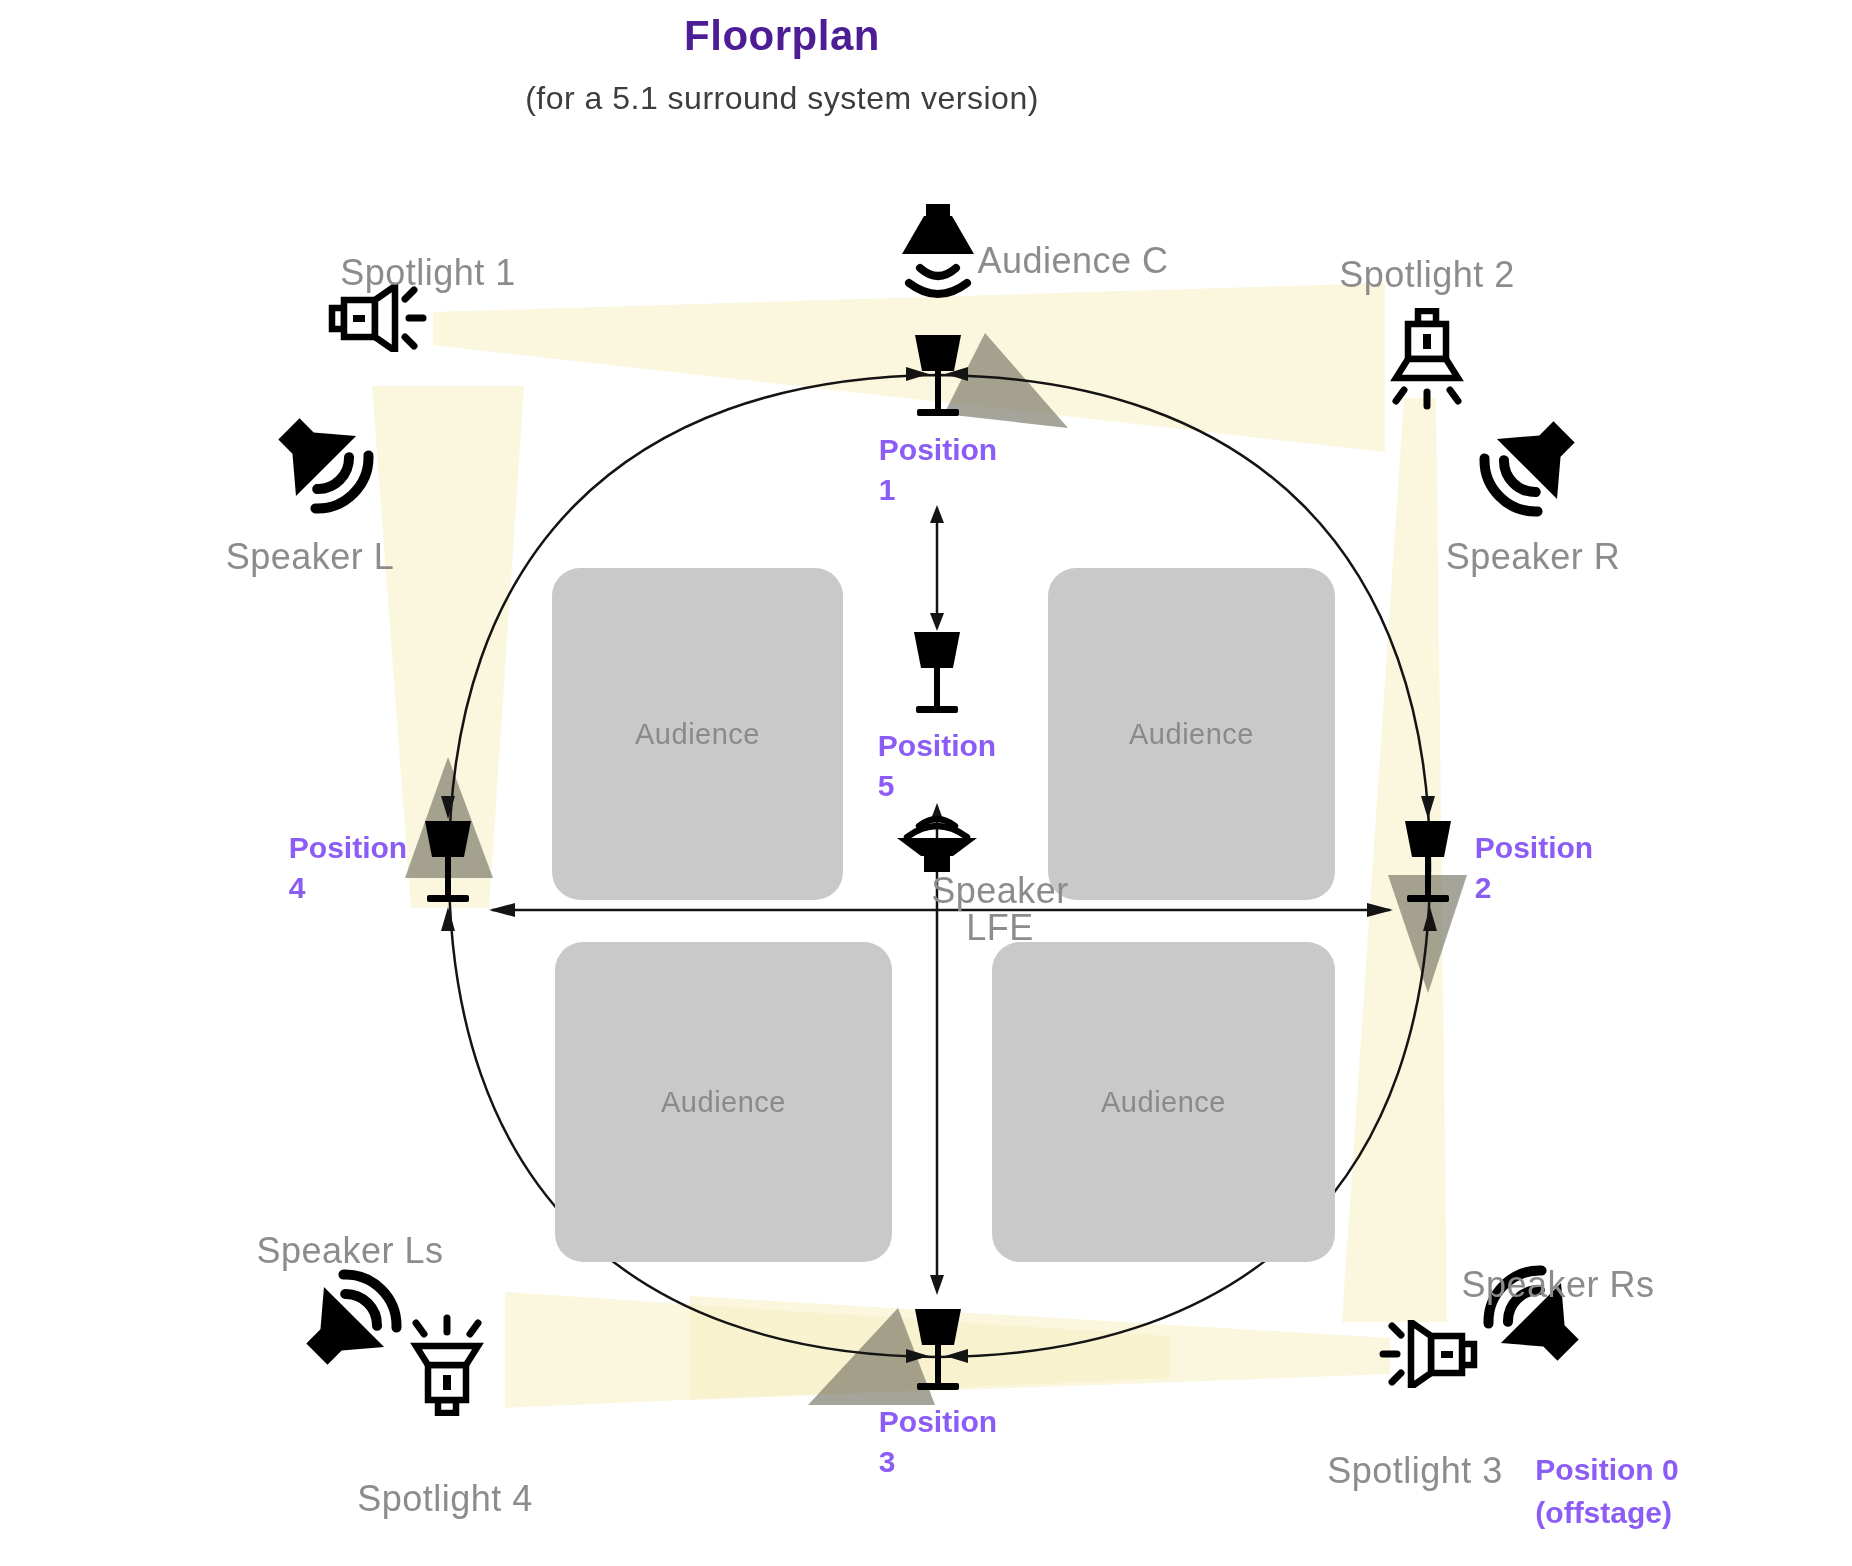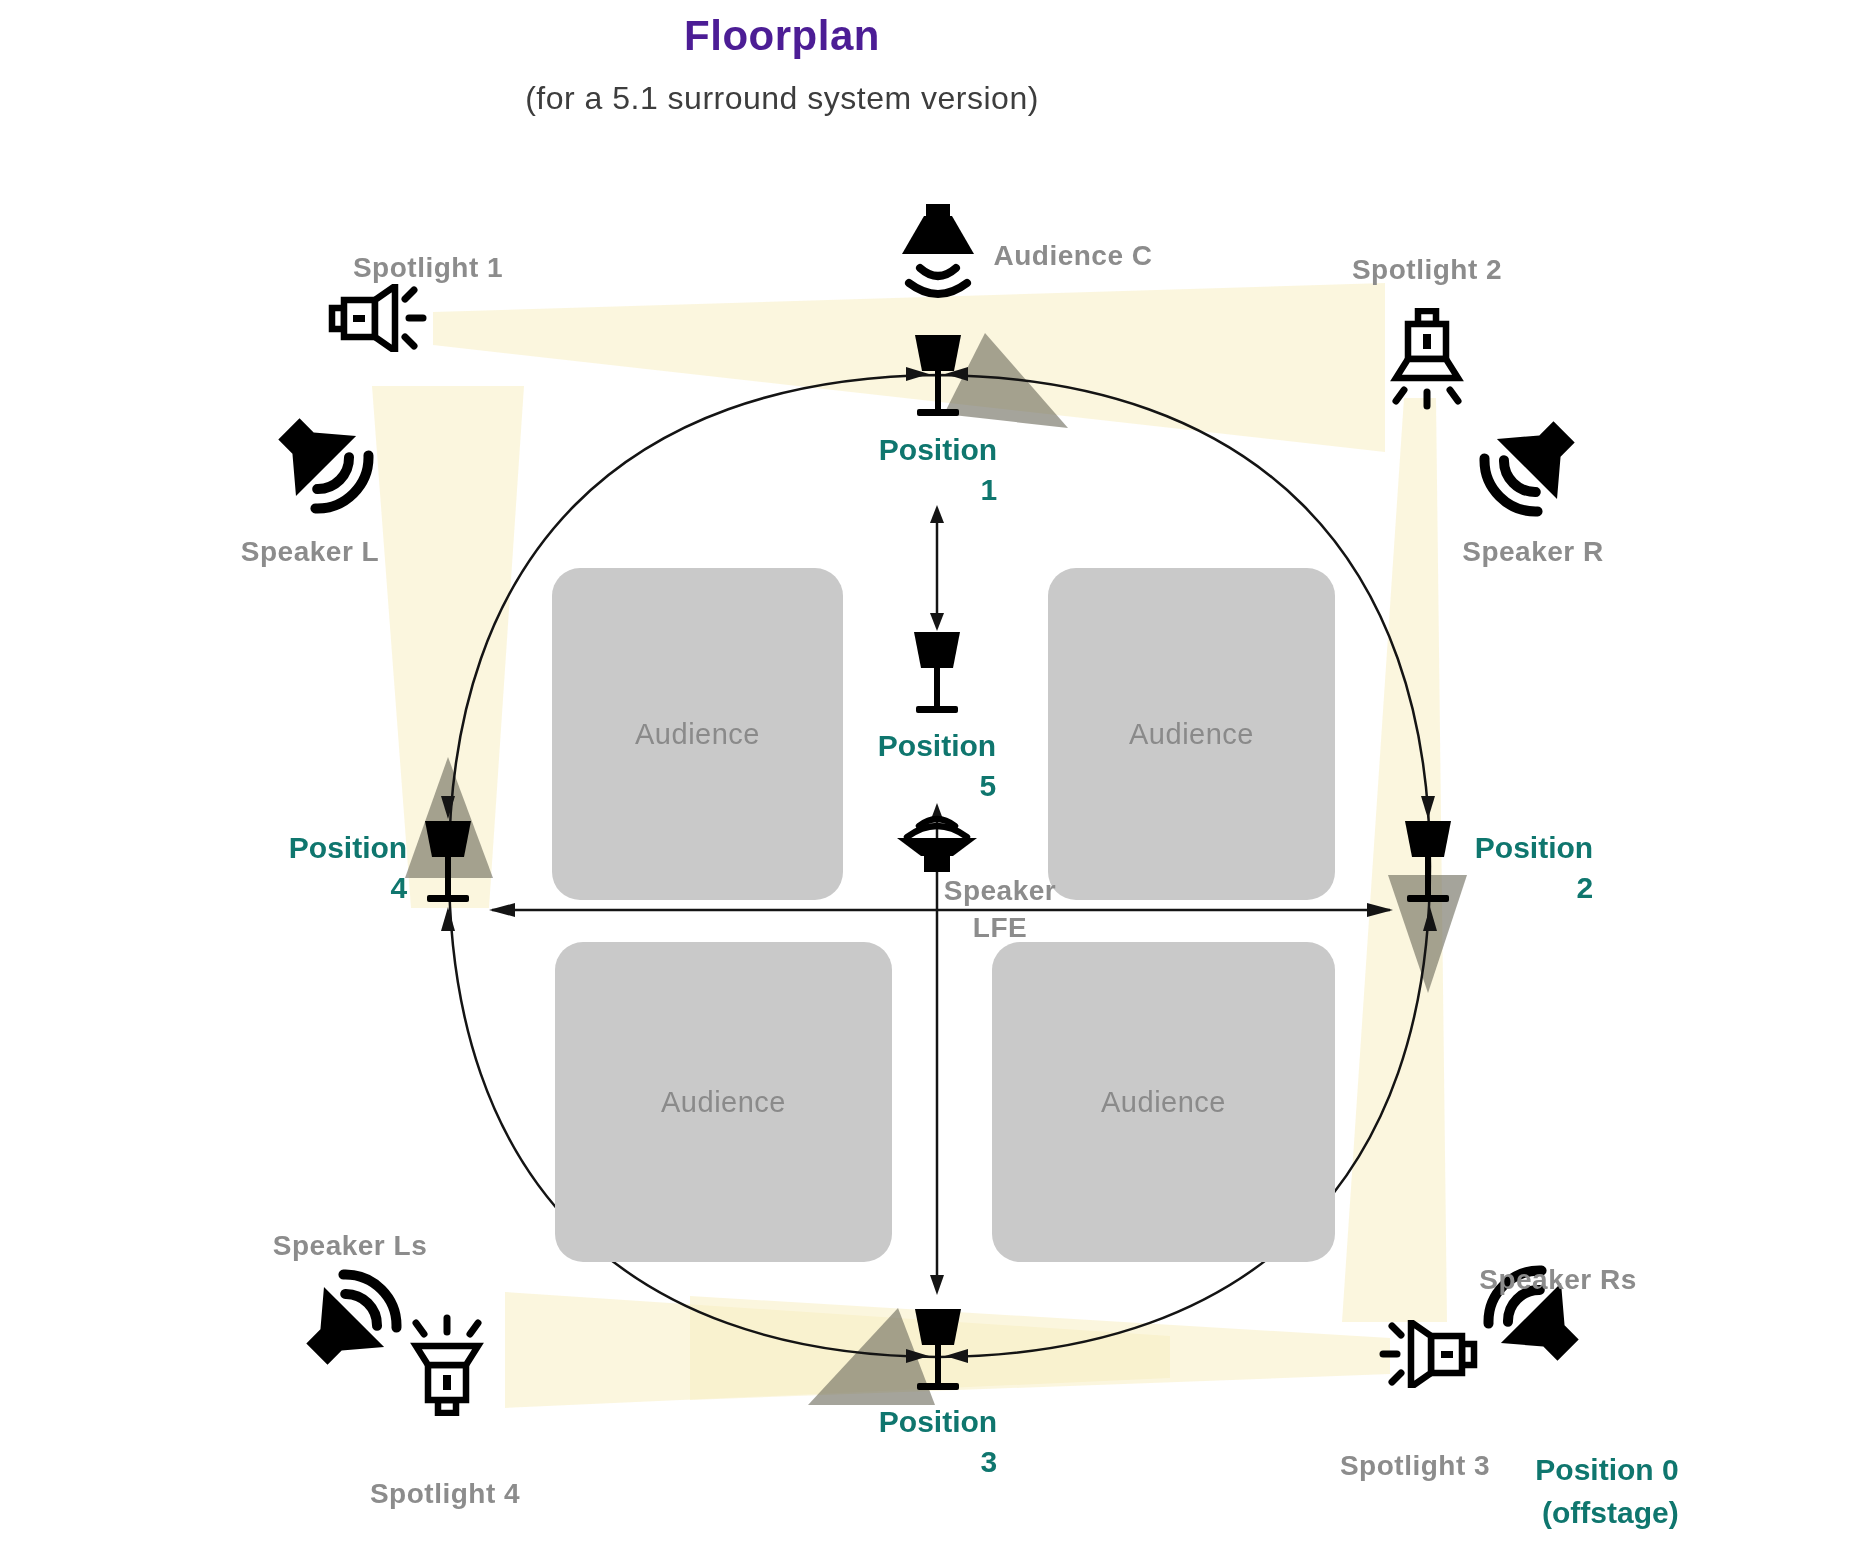--- a/index.html
+++ b/index.html
@@ -3,23 +3,23 @@
 <meta charset="utf-8">
 <style>
   html,body{margin:0;padding:0;background:#fff;}
   #stage{position:relative;width:1852px;height:1566px;background:#fff;overflow:hidden;
          font-family:"Liberation Sans", sans-serif;}
   #gfx{position:absolute;left:0;top:0;width:1852px;height:1566px;}
   .abs{position:absolute;}
   .ctr{transform:translateX(-50%);}
   .title{font-size:42px;font-weight:800;color:#4c1d95;letter-spacing:.5px;white-space:nowrap;}
   .subtitle{font-size:32px;font-weight:300;color:#3d3d3d;letter-spacing:.5px;white-space:nowrap;}
-  .lbl{font-size:28px;font-weight:700;color:var(--label-gray,#8C8C8C);white-space:nowrap;letter-spacing:.5px;}
+  .lbl{font-size:36px;font-weight:400;color:var(--label-gray,#8C8C8C);white-space:nowrap;letter-spacing:.5px;}
   .lbl2{text-align:center;line-height:37px;}
-  .pos{font-size:30px;font-weight:700;color:#0f766e;text-align:right;line-height:40px;white-space:nowrap;}
+  .pos{font-size:30px;font-weight:700;color:#8b5cf6;text-align:left;line-height:40px;white-space:nowrap;}
   .audience{position:absolute;background:var(--audience,#C9C9C9);border-radius:28px;
             display:flex;align-items:center;justify-content:center;}
   .audience span{font-size:29px;font-weight:300;color:#8a8a8a;letter-spacing:.5px;}
   .icon{position:absolute;}
   .icon svg{display:block;width:100%;height:100%;}
   .beam{fill:var(--beam,#F7EEC3);fill-opacity:.55;}
   .tri{fill:var(--triangle,#6E6C5E);fill-opacity:.62;}
   .ln{stroke:var(--line,#141414);stroke-width:2.5;fill:none;}
   .ah{fill:var(--line,#141414);}
 </style>

